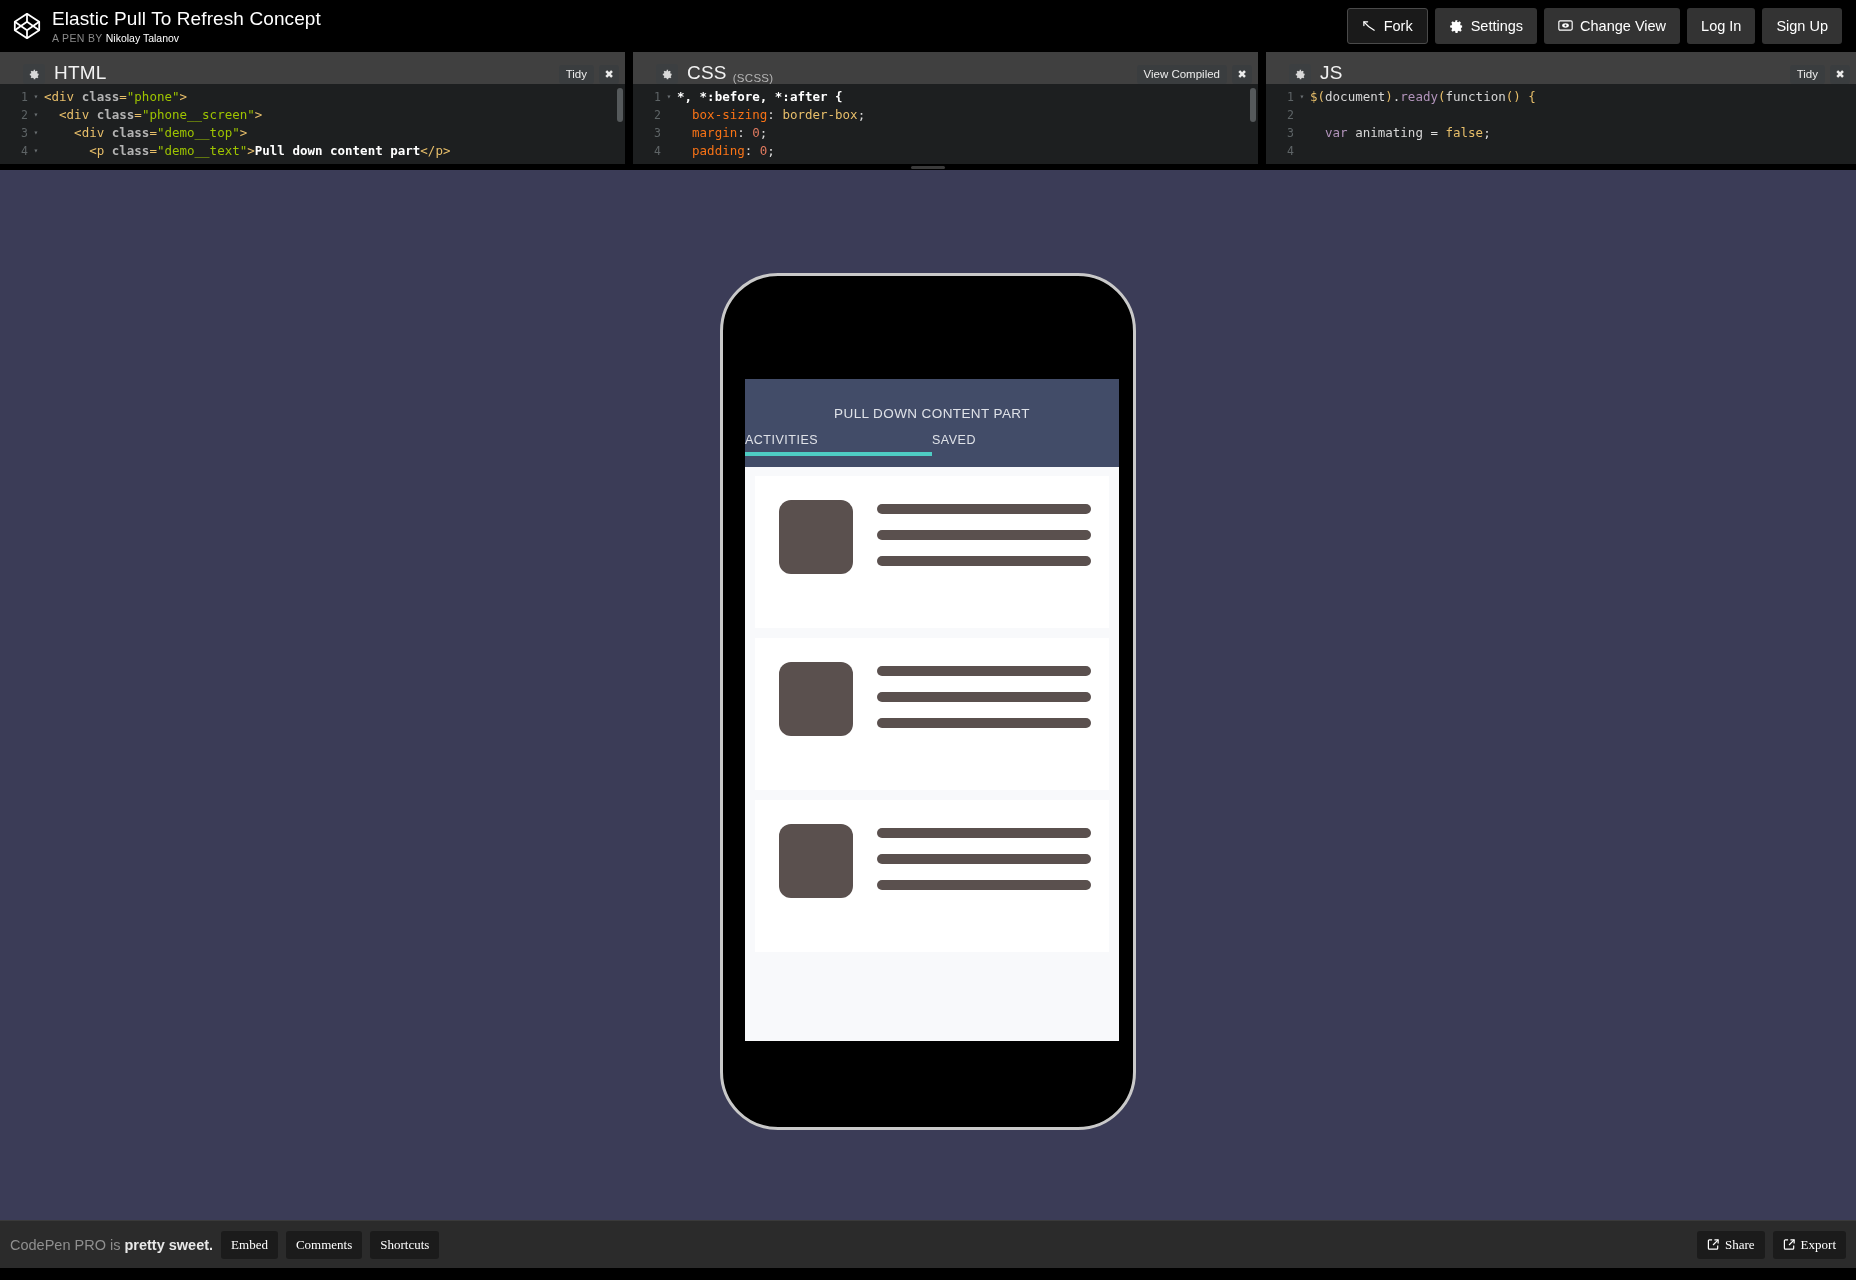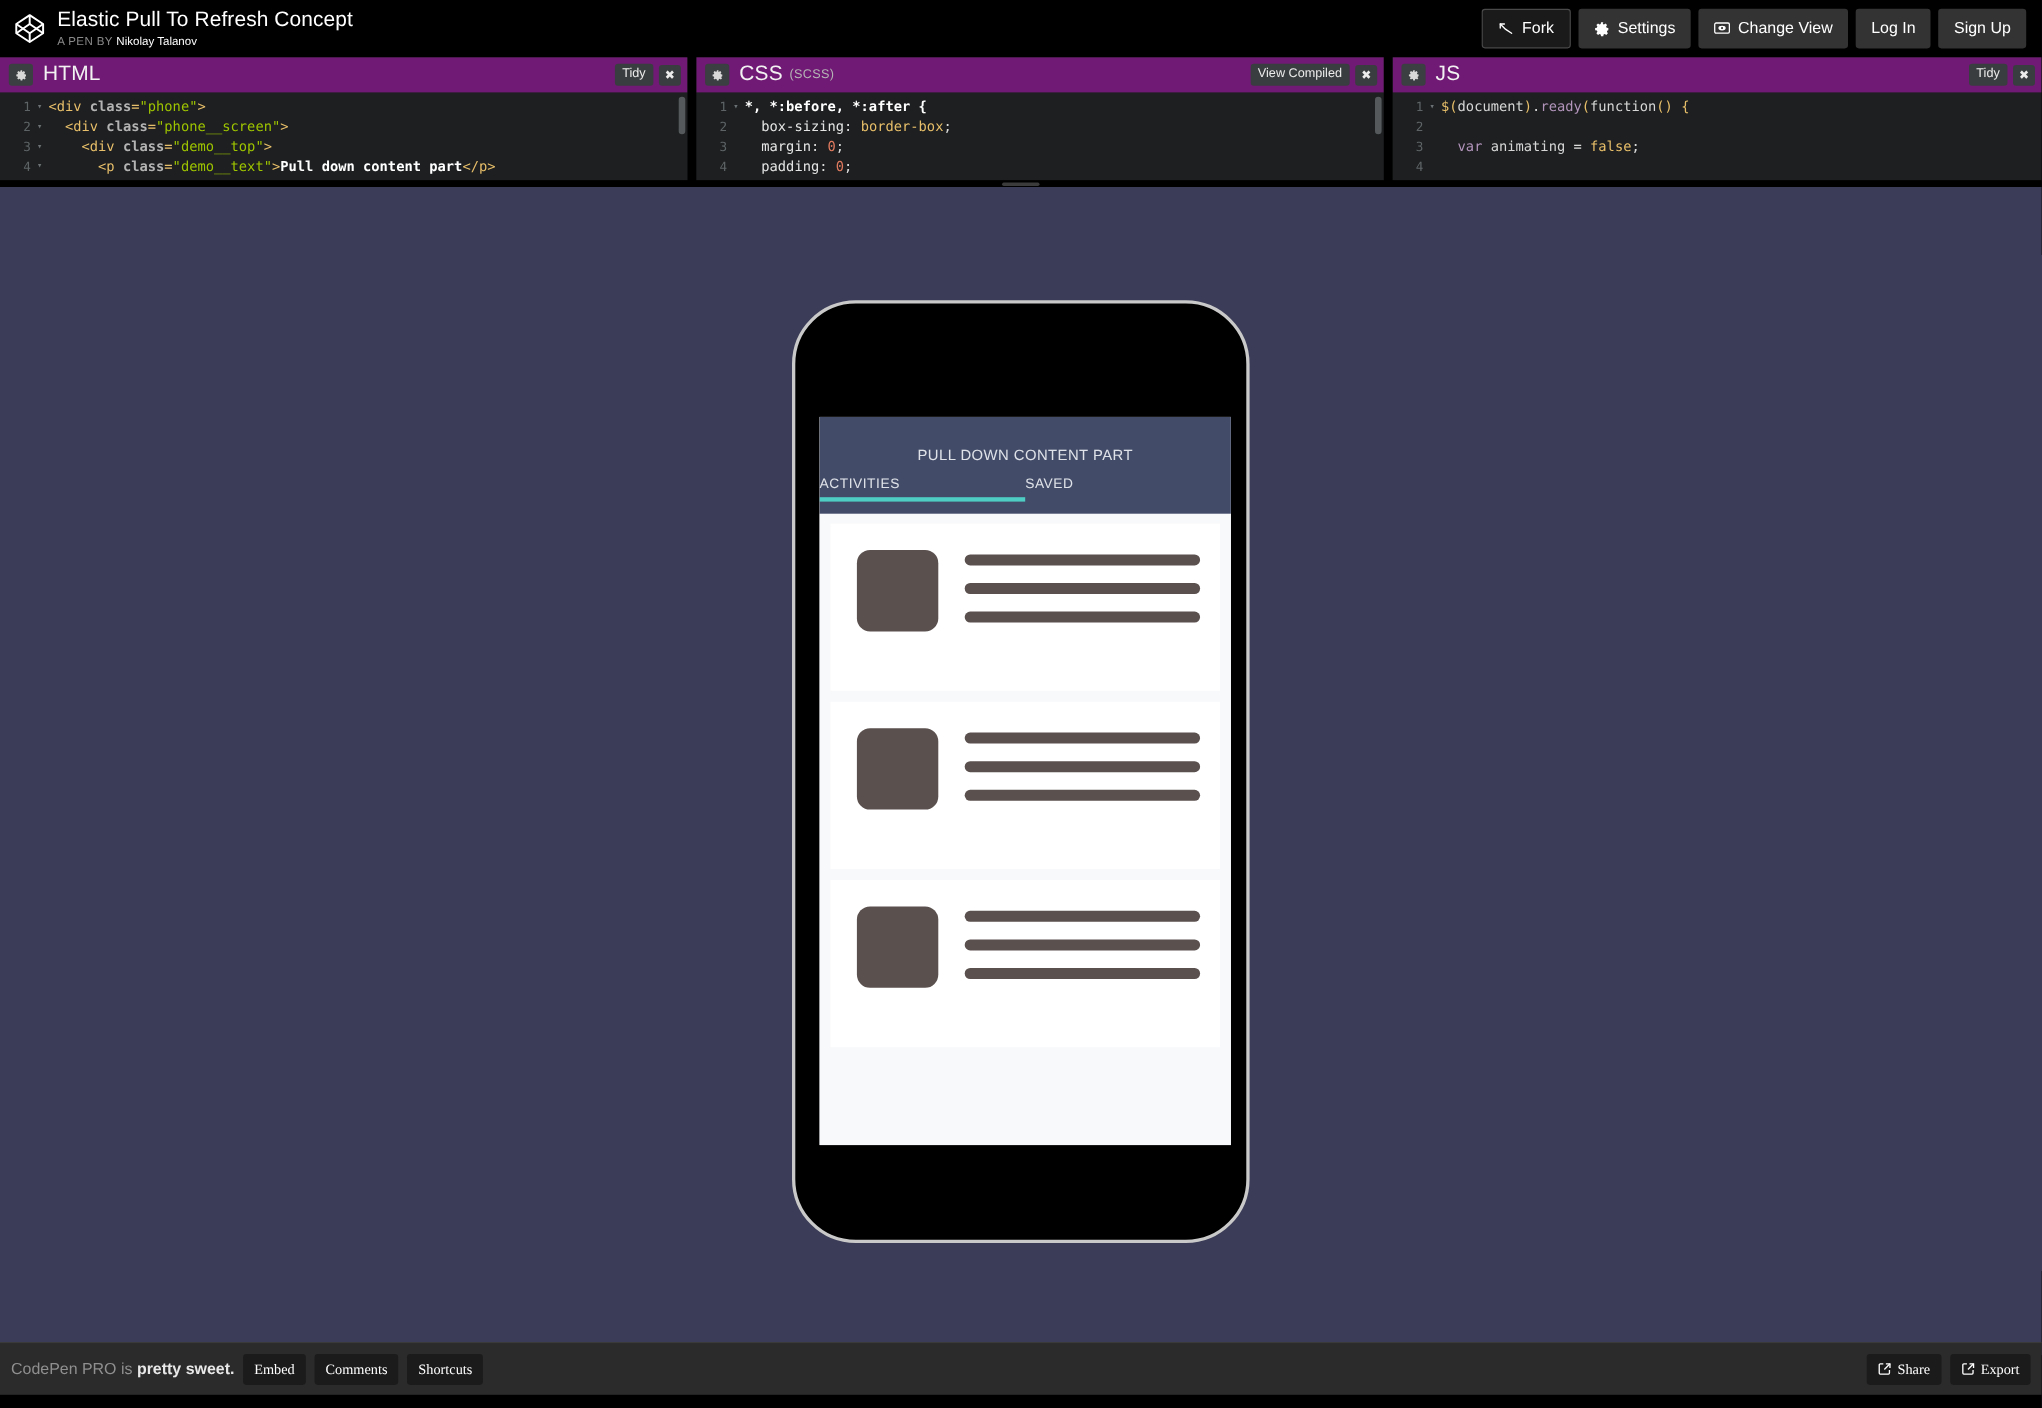--- a/index.html
+++ b/index.html
@@ -56,23 +56,23 @@
     position: relative;
     height: 112px;
     background: #1d1f20;
     overflow: hidden;
   }
   .editor.html { width: 625px; margin-right: 8px; }
   .editor.css  { width: 625px; margin-right: 8px; }
   .editor.js   { width: 590px; }
 
   .ed-head {
-    height: 32px; background: #701a75;
-    display: flex; align-items: center;
-    padding: 0 6px 0 8px;
+    height: 32px; background: #404040;
+    display: flex; align-items: flex-end;
+    padding: 0 6px 0 23px;
     position: relative;
   }
   .ed-gear {
     width: 22px; height: 20px; border-radius: 3px;
     background: #3c3f41; color: #d8d8d8;
     display: flex; align-items: center; justify-content: center;
     font-size: 12px; flex: 0 0 auto; cursor: pointer;
   }
   .ed-title {
     margin-left: 9px; color: #f2f2f2; font-size: 19px;
@@ -109,21 +109,21 @@
   .fold {
     width: 12px; flex: 0 0 12px; text-align: center;
     color: #6c7174; font-size: 8px; line-height: 18px;
   }
   .ln-code { padding-left: 2px; }
   .t-attr  { color: #b3b3b3; font-weight: bold; }
   .t-str   { color: #9ec400; }
   .t-txt   { color: #ffffff; font-weight: bold; }
   .t-punc  { color: #e8bf6a; }
   .t-sel   { color: #ffffff; font-weight: bold; }
-  .t-prop  { color: #e5e5e5; }
+  .t-prop  { color: #f97316; }
   .t-val   { color: #e8bf6a; }
   .t-num   { color: #e07a5f; }
   .t-kw    { color: #e8bf6a; }
   .t-fn    { color: #e8bf6a; }
   .t-meth  { color: #b294bb; }
   .t-bool  { color: #e8bf6a; }
   .t-plain { color: #dcdcdc; }
   .t-var   { color: #b294bb; }
   .t-id    { color: #d6d6d6; }
 

